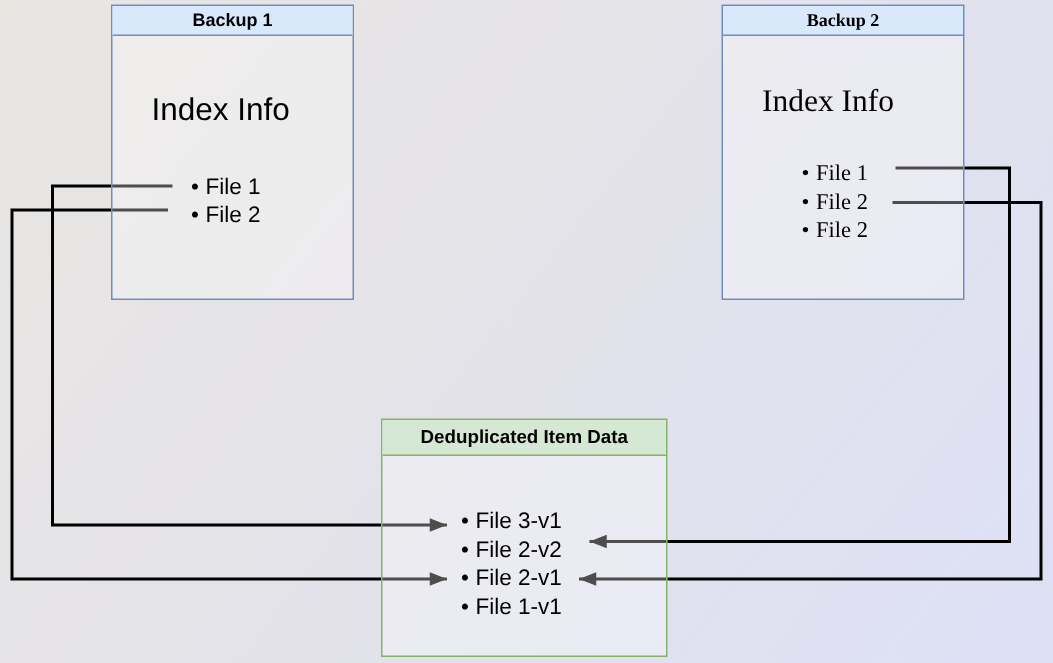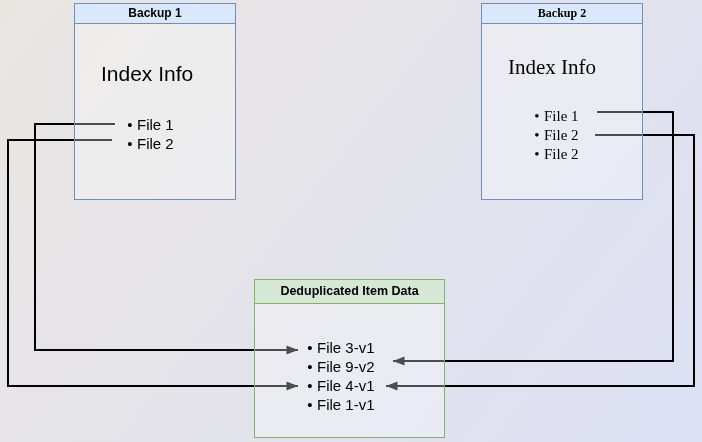--- a/index.html
+++ b/index.html
@@ -144,25 +144,25 @@
 
   <div class="box green" id="dedup-box">
     <div class="box-header">Deduplicated Item Data</div>
     <div class="list">
       <div class="file-row">
         <span class="bullet">•</span>
         <span>File 3-v1</span>
       </div>
       <div class="file-row">
         <span class="bullet">•</span>
-        <span>File 9-v2</span>
+        <span>File 2-v2</span>
       </div>
       <div class="file-row">
         <span class="bullet">•</span>
-        <span>File 4-v1</span>
+        <span>File 2-v1</span>
       </div>
       <div class="file-row">
         <span class="bullet">•</span>
         <span>File 1-v1</span>
       </div>
     </div>
   </div>
 
 </div>
 

